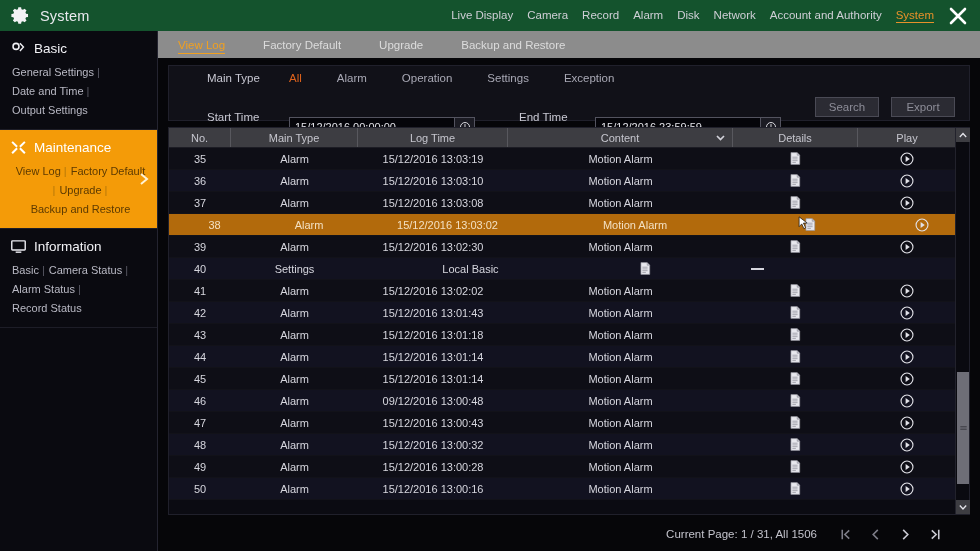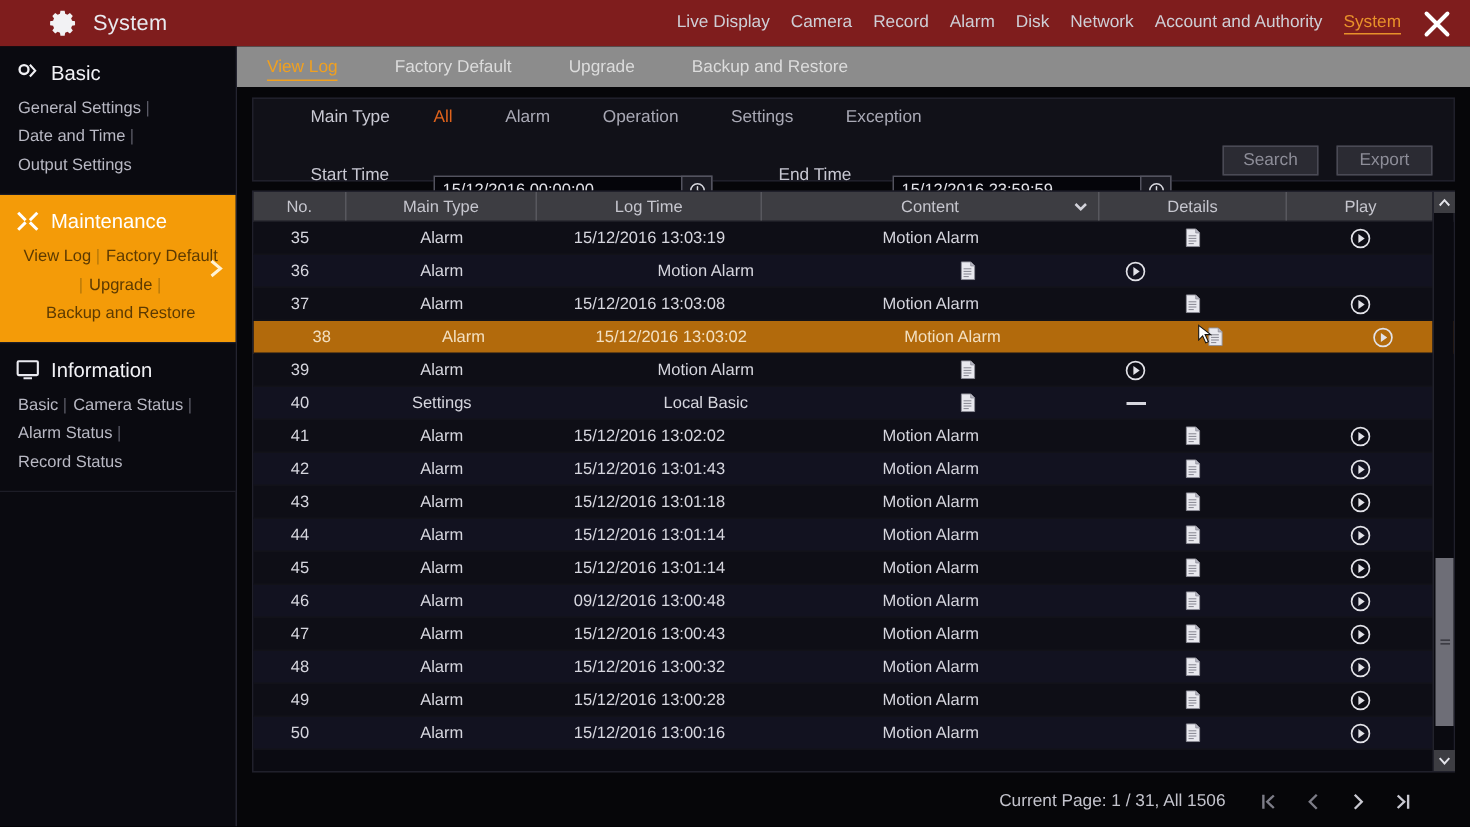--- a/index.html
+++ b/index.html
@@ -7,22 +7,22 @@
     width: 980px; height: 551px;
     background: #000;
     font-family: "Liberation Sans", sans-serif;
     overflow: hidden;
   }
   .app { position: relative; width: 980px; height: 551px; background: #050507; }
 
   
   .titlebar {
     position: absolute; left: 0; top: 0; width: 980px; height: 31px;
-    background: #7f1d1d;
-    display: flex; align-items: center; padding-left: 22px;
+    background: #14532d;
+    display: flex; align-items: center;
   }
   .logo-wrap { display: flex; align-items: center; padding-left: 10px; }
   .gear-icon { width: 21px; height: 21px; display: block; }
   .app-title {
     color: #e9e9ee; font-size: 14.5px; margin-left: 9px; letter-spacing: .2px;
   }
   .topnav {
     position: absolute; right: 46px; top: 0; height: 31px;
     display: flex; align-items: center; gap: 14px;
   }
@@ -359,20 +359,21 @@
             <div class="td c-play">
               <svg class="play-icon" viewBox="0 0 20 20">
                 <circle cx="10" cy="10" r="8.5" fill="none" stroke="#e2e2e8" stroke-width="1.6"></circle>
                 <path d="M8 5.8l6 4.2-6 4.2z" fill="#e2e2e8"></path>
               </svg>
             </div>
           </div>
           <div class="trow even">
             <div class="td c-no">36</div>
             <div class="td c-type">Alarm</div>
+            <div class="td c-time">15/12/2016 13:03:10</div>
             <div class="td c-content">Motion Alarm</div>
             <div class="td c-details cell-rel">
               <svg class="doc-icon" viewBox="0 0 12 15">
                 <path d="M.7.7h7.2l3 3v10.6H.7z" fill="#e8e8ee" stroke="#8e8e98" stroke-width=".7"></path>
                 <path d="M7.9.8v3h3" fill="#b9b9c4" stroke="#8e8e98" stroke-width=".6"></path>
                 <path stroke="#7a7a86" stroke-width=".7" d="M2.4 6h6M2.4 8h6M2.4 10h6M2.4 12h4"></path>
               </svg>
             </div>
             <div class="td c-play">
               <svg class="play-icon" viewBox="0 0 20 20">
@@ -418,20 +419,21 @@
             <div class="td c-play">
               <svg class="play-icon" viewBox="0 0 20 20">
                 <circle cx="10" cy="10" r="8.5" fill="none" stroke="#e2e2e8" stroke-width="1.6"></circle>
                 <path d="M8 5.8l6 4.2-6 4.2z" fill="#e2e2e8"></path>
               </svg>
             </div>
           </div>
           <div class="trow odd">
             <div class="td c-no">39</div>
             <div class="td c-type">Alarm</div>
+            <div class="td c-time">15/12/2016 13:02:30</div>
             <div class="td c-content">Motion Alarm</div>
             <div class="td c-details cell-rel">
               <svg class="doc-icon" viewBox="0 0 12 15">
                 <path d="M.7.7h7.2l3 3v10.6H.7z" fill="#e8e8ee" stroke="#8e8e98" stroke-width=".7"></path>
                 <path d="M7.9.8v3h3" fill="#b9b9c4" stroke="#8e8e98" stroke-width=".6"></path>
                 <path stroke="#7a7a86" stroke-width=".7" d="M2.4 6h6M2.4 8h6M2.4 10h6M2.4 12h4"></path>
               </svg>
             </div>
             <div class="td c-play">
               <svg class="play-icon" viewBox="0 0 20 20">

